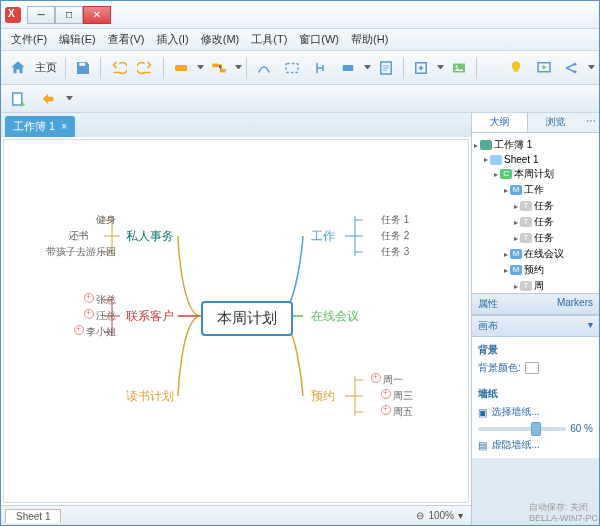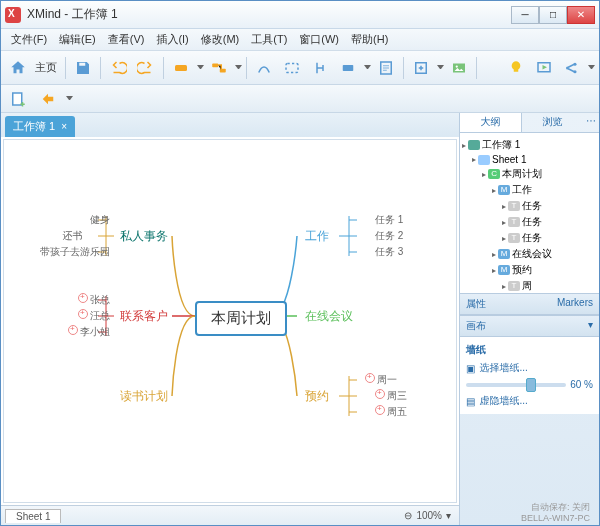--- a/index.html
+++ b/index.html
@@ -31,44 +31,43 @@
 .mindmap { position:absolute; left:50%; top:50%; transform:translate(-50%,-50%); }
 .central { position:absolute; left:170px; top:130px; border:2px solid #3a8dc5; border-radius:4px; padding:6px 14px; font-size:15px; color:#333; background:#fff; }
 .topic { position:absolute; font-size:12px; color:#555; white-space:nowrap; }
 .subtopic { position:absolute; font-size:10px; color:#666; white-space:nowrap; }
 .marker { display:inline-block; width:10px; height:10px; border:1px solid #e88; border-radius:50%; margin-right:2px; position:relative; }
 .marker::after { content:"+"; position:absolute; font-size:8px; color:#e66; left:1px; top:-2px; }
 svg.lines { position:absolute; left:0; top:0; pointer-events:none; }
 .statusbar { height:20px; background:linear-gradient(#f2f7fb,#e3edf5); border-top:1px solid #c0d0e0; display:flex; align-items:center; font-size:10px; color:#555; }
 .sheet-tab { background:#fff; border:1px solid #bbb; border-bottom:none; padding:1px 10px; margin-left:4px; font-size:10px; cursor:pointer; }
 .zoom { margin-left:auto; margin-right:8px; display:flex; align-items:center; gap:4px; }
-.sidepanel { width:140px; background:linear-gradient(#eaf2f9,#dce9f4); border-left:1px solid #b8cce0; display:flex; flex-direction:column; font-size:11px; overflow:hidden; }
+.sidepanel { width:128px; background:linear-gradient(#eaf2f9,#dce9f4); border-left:1px solid #b8cce0; display:flex; flex-direction:column; font-size:11px; overflow:hidden; }
 .side-tabs { display:flex; height:20px; border-bottom:1px solid #b8cce0; }
 .side-tabs span { flex:1; text-align:center; font-size:10px; padding:2px; cursor:pointer; color:#2a6ca8; }
 .side-tabs span.active { background:#fff; border-right:1px solid #b8cce0; }
 .outline { flex:0 0 160px; background:#fff; overflow:auto; padding:4px 2px; font-size:10px; }
 .outline-item { padding:1px 0; white-space:nowrap; display:flex; align-items:center; gap:2px; }
 .outline-item .tri { font-size:8px; color:#666; cursor:pointer; }
 .outline-item .ticon { width:12px; height:10px; display:inline-block; border-radius:2px; font-size:8px; text-align:center; line-height:10px; color:#fff; }
 .ic-wb { background:#5a9; } .ic-sh { background:#9cf; color:#246; } .ic-c { background:#5c7; } .ic-m { background:#6ad; } .ic-t { background:#ccc; color:#555; }
 .panel-head { background:linear-gradient(#e5eff8,#d3e3f0); padding:3px 6px; font-size:10px; color:#2a6ca8; border-top:1px solid #b8cce0; border-bottom:1px solid #b8cce0; display:flex; justify-content:space-between; }
 .panel-body { background:#fff; padding:4px 6px; font-size:10px; color:#2a6ca8; }
 .panel-body .row { padding:2px 0; display:flex; align-items:center; gap:4px; }
 .swatch { width:14px; height:12px; border:1px solid #aaa; background:#fff; }
 .slider { flex:1; height:4px; background:#cde; position:relative; border-radius:2px; }
 .slider::after { content:""; position:absolute; width:8px; height:12px; background:#8bd; border:1px solid #5ac; left:60%; top:-5px; border-radius:2px; }
-.footer-status { position:absolute; right:10px; bottom:2px; font-size:9px; color:#999; text-align:right; line-height:11px; }
+.footer-status { position:absolute; right:2px; bottom:2px; font-size:9px; color:#999; text-align:left; line-height:11px; }
 </style>
 </head>
 <body>
 
 <div class="window">
   <div class="titlebar">
     <span class="icon"></span>
-    <span class="title">XMind - 工作簿 1</span>
     <div class="winbtns">
       <div class="winbtn">─</div>
       <div class="winbtn">□</div>
       <div class="winbtn close">✕</div>
     </div>
   </div>
 
   <div class="menubar" id="menubar">
       <span>文件(F)</span>
       <span>编辑(E)</span>
@@ -331,20 +330,27 @@
 
       <div class="panel-head">
         <span>属性</span>
         <span>Markers</span>
       </div>
       <div class="panel-head">
         <span>画布</span>
         <span>▾</span>
       </div>
       <div class="panel-body">
+        <div class="row" style="color:#2a6ca8;font-weight:bold">背景</div>
+        <div class="row">
+          <span>背景颜色:</span>
+          <span class="swatch"></span>
+        </div>
+      </div>
+      <div class="panel-body">
         <div class="row" style="color:#2a6ca8;font-weight:bold">墙纸</div>
         <div class="row">
           <span>▣</span>
           <span>选择墙纸...</span>
         </div>
         <div class="row">
           <div class="slider"></div>
           <span>60 %</span>
         </div>
         <div class="row">

